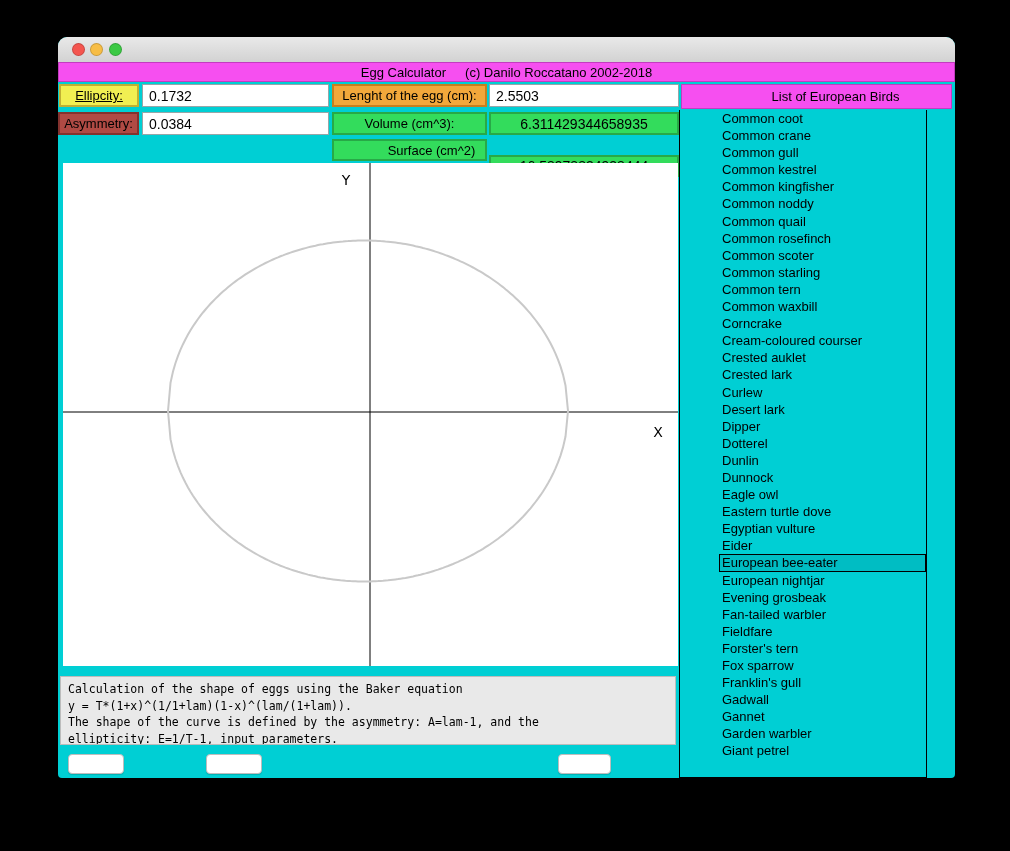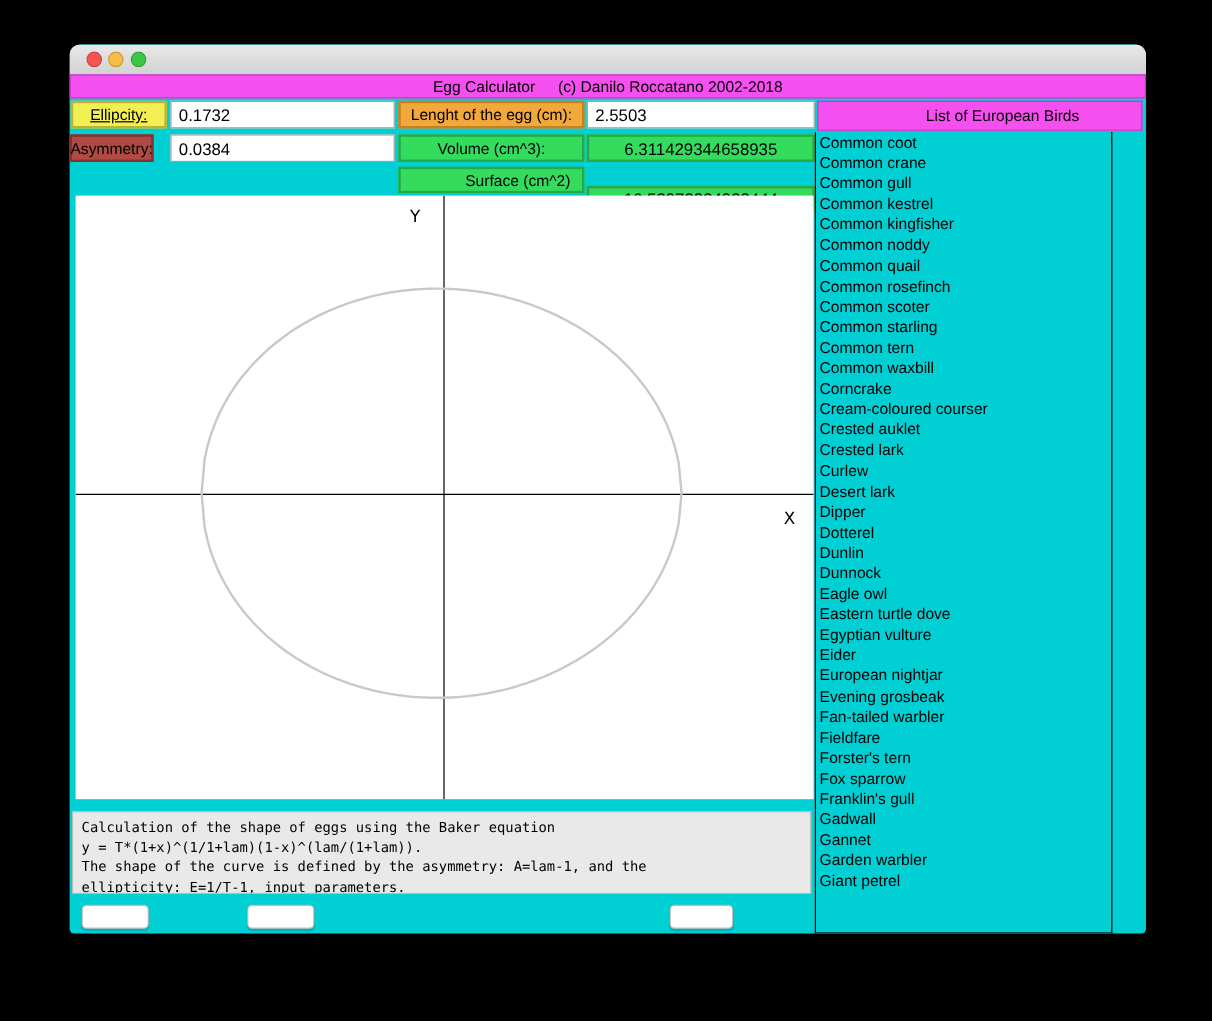--- a/index.html
+++ b/index.html
@@ -61,21 +61,21 @@
     box-shadow:0 1px 1px rgba(0,0,0,.15);font-size:11px;
   }
   
   .birds-header{
     position:absolute;left:623px;top:47px;width:271px;height:25px;
     display:flex;align-items:center;justify-content:center;font-size:13px;padding-left:38px;
   }
   .bird-list{
     position:absolute;left:621px;top:73px;width:248px;height:668px;box-sizing:border-box;
     border-left:1px solid #000;border-right:1px solid #000;border-bottom:1px solid #000;
-    background:var(--cyan,#00cfd4);overflow:hidden;font-size:13px;
+    background:var(--cyan,#00cfd4);overflow:hidden;font-size:13px;padding-left:39px;
   }
   .bird-item{height:17.1px;line-height:17.1px;padding-left:3px;white-space:nowrap;overflow:hidden;}
   .bird-item.selected{background:var(--cyan-selected,#00bdc3);outline:1px solid #000;outline-offset:-1px;}
 </style>
 </head>
 <body>
 
 <div class="window">
 
   <div class="titlebar">
@@ -88,21 +88,21 @@
     <span>Egg Calculator</span>
     <span>(c) Danilo Roccatano 2002-2018</span>
   </div>
 
   <div class="cell lbl-yellow" style="left:1px;top:47px;width:80px;height:23px;text-decoration:underline;">Ellipcity:</div>
   <input class="entry" style="left: 84px; top: 47px; width: 187px; height: 23px;" value="0.1732">
   <div class="cell lbl-orange" style="left:274px;top:47px;width:155px;height:23px;">Lenght of the egg (cm):</div>
   <input class="entry" style="left: 431px; top: 47px; width: 190px; height: 23px;" value="2.5503">
   <div class="birds-header magenta">List of European Birds</div>
 
-  <div class="cell lbl-red" style="left:0px;top:75px;width:70px;height:23px;">Asymmetry:</div>
+  <div class="cell lbl-red" style="left:0px;top:75px;width:81px;height:23px;">Asymmetry:</div>
   <input class="entry" style="left: 84px; top: 75px; width: 187px; height: 23px;" value="0.0384">
   <div class="cell lbl-green" style="left:274px;top:75px;width:155px;height:23px;">Volume (cm^3):</div>
   <div class="cell val-green" style="left:431px;top:75px;width:190px;height:23px;">6.311429344658935</div>
 
   <div class="cell lbl-green" style="left:274px;top:102px;width:155px;height:22px;padding-left:44px;">Surface (cm^2)</div>
   <div class="cell val-green" style="left:431px;top:102px;width:190px;height:22px;margin-top:16px;">16.58978834938444</div>
 
   <div class="canvas">
     <svg width="615" height="503" viewBox="0 0 615 503" xmlns="http://www.w3.org/2000/svg">
       <line x1="307" y1="0" x2="307" y2="503" stroke="#000" stroke-width="1"></line>
@@ -142,20 +142,21 @@
       <div class="bird-item">Curlew</div>
       <div class="bird-item">Desert lark</div>
       <div class="bird-item">Dipper</div>
       <div class="bird-item">Dotterel</div>
       <div class="bird-item">Dunlin</div>
       <div class="bird-item">Dunnock</div>
       <div class="bird-item">Eagle owl</div>
       <div class="bird-item">Eastern turtle dove</div>
       <div class="bird-item">Egyptian vulture</div>
       <div class="bird-item">Eider</div>
+      <div class="bird-item selected">European bee-eater</div>
       <div class="bird-item">European nightjar</div>
       <div class="bird-item">Evening grosbeak</div>
       <div class="bird-item">Fan-tailed warbler</div>
       <div class="bird-item">Fieldfare</div>
       <div class="bird-item">Forster's tern</div>
       <div class="bird-item">Fox sparrow</div>
       <div class="bird-item">Franklin's gull</div>
       <div class="bird-item">Gadwall</div>
       <div class="bird-item">Gannet</div>
       <div class="bird-item">Garden warbler</div>

